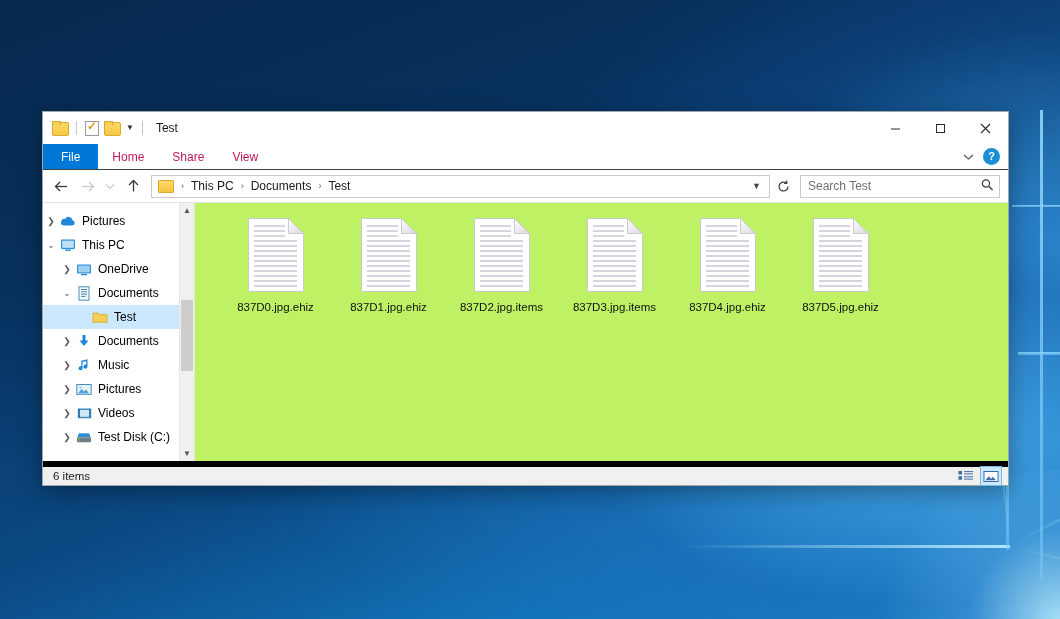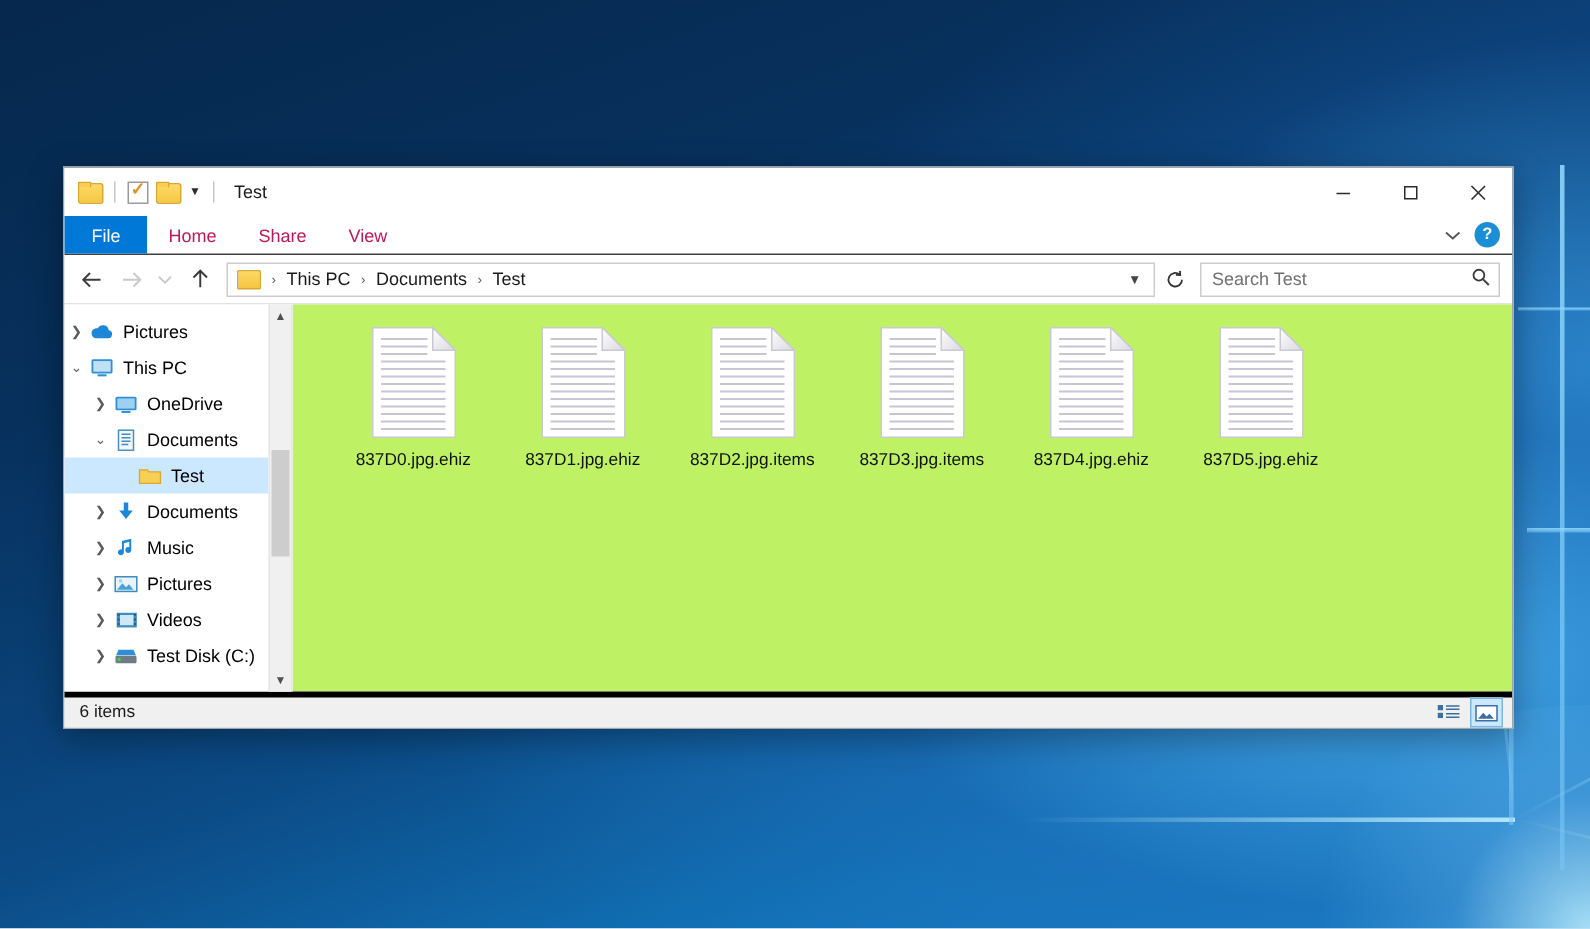--- a/index.html
+++ b/index.html
@@ -383,21 +383,21 @@
     text-align: center;
     line-height: 14px;
     max-width: 110px;
     word-break: break-all;
   }
 
   
   .statusbar {
     height: 24px;
     background: #f0f0f0;
-    border-top: 4px solid #000000;
+    border-top: 6px solid #000000;
     display: flex;
     align-items: center;
     padding: 0 6px 0 10px;
     flex: 0 0 auto;
   }
   .status-text { font-size: 11.5px; color: #1a1a1a; }
   .viewbtns {
     margin-left: auto;
     display: flex;
     gap: 3px;

